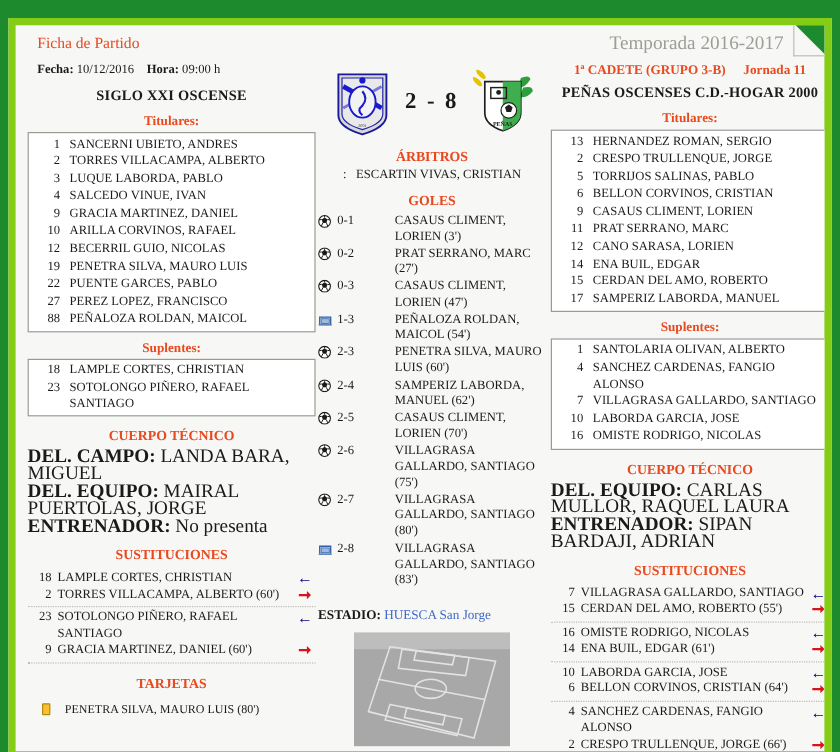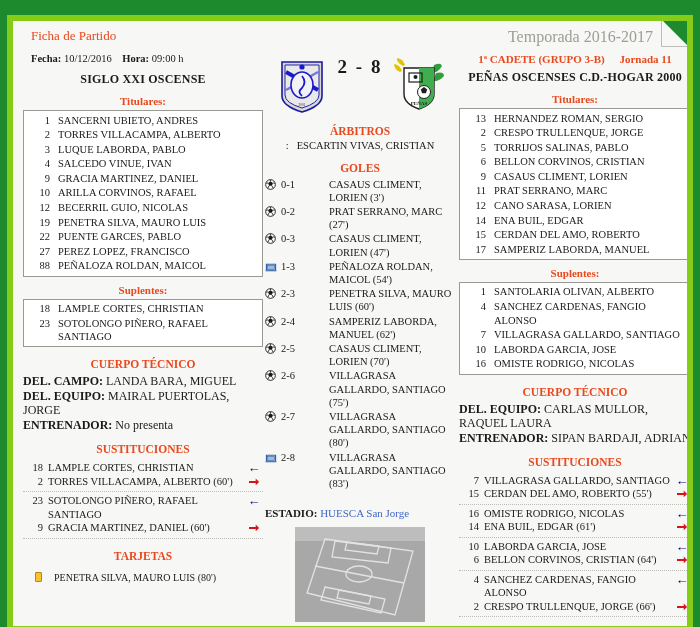--- a/index.html
+++ b/index.html
@@ -60,37 +60,37 @@
   }
   .lineup .pl{
     display:flex; font-size:10.5px; line-height:13.6px; padding:0.5px 4px;
   }
   .pl .num{ width:22px; text-align:right; flex:none; margin-right:8px; }
   .pl .nm{ flex:1; }
 
   .comp-line{ text-align:center; color:#e8491e; font-weight:bold; font-size:11px; margin-bottom:1px;}
   .comp-line .jor{ margin-left:12px; }
 
-  .staff{ font-size:12px; line-height:14px; margin-top:4px; }
+  .staff{ font-size:16px; line-height:14px; margin-top:4px; }
   .staff div{ margin-bottom:1px; }
 
   .subs{ margin-top:4px; }
   .sub-pair{ border-bottom:1px dotted #bdbdb8; padding:2px 0 3px; }
   .sub-row{ display:flex; align-items:flex-start; font-size:10.5px; line-height:13.5px; }
   .sub-row .num{ width:20px; text-align:right; flex:none; margin-right:5px; }
   .sub-row .nm{ flex:1; }
   .sub-row .ar{ width:18px; text-align:center; flex:none; font-size:13px; font-weight:bold; }
   .ar.in{ color:#00007c; }
   .ar.out{ color:#d8131a; }
 
   .cards{ margin-top:8px; }
   .card-row{ display:flex; align-items:center; font-size:10px; padding:2px 0 2px 12px;}
   .ycard{ width:7px; height:10px; background:#fbc02d; border:1px solid #b08a12; border-radius:1px; margin-right:12px; flex:none;}
 
-  .score-wrap{ display:flex; justify-content:center; gap:8px; margin-top:3px;}
+  .score-wrap{ display:flex; align-items:center; justify-content:center; gap:8px; margin-top:3px;}
   .crest{ width:56px; height:58px; flex:none; }
   .score{ font-size:19px; font-weight:bold; letter-spacing:2px; }
 
   .ref-line{ font-size:10.5px; text-align:center; }
   .ref-line .colon{ margin-right:8px; }
 
   .goals{ margin-top:2px; }
   .goal-row{ display:flex; align-items:flex-start; font-size:10.5px; line-height:13.2px; padding:0.5px 0; }
   .goal-row .ic{ width:16px; flex:none; padding-top:1px; }
   .goal-row .sc{ width:48px; flex:none; }

